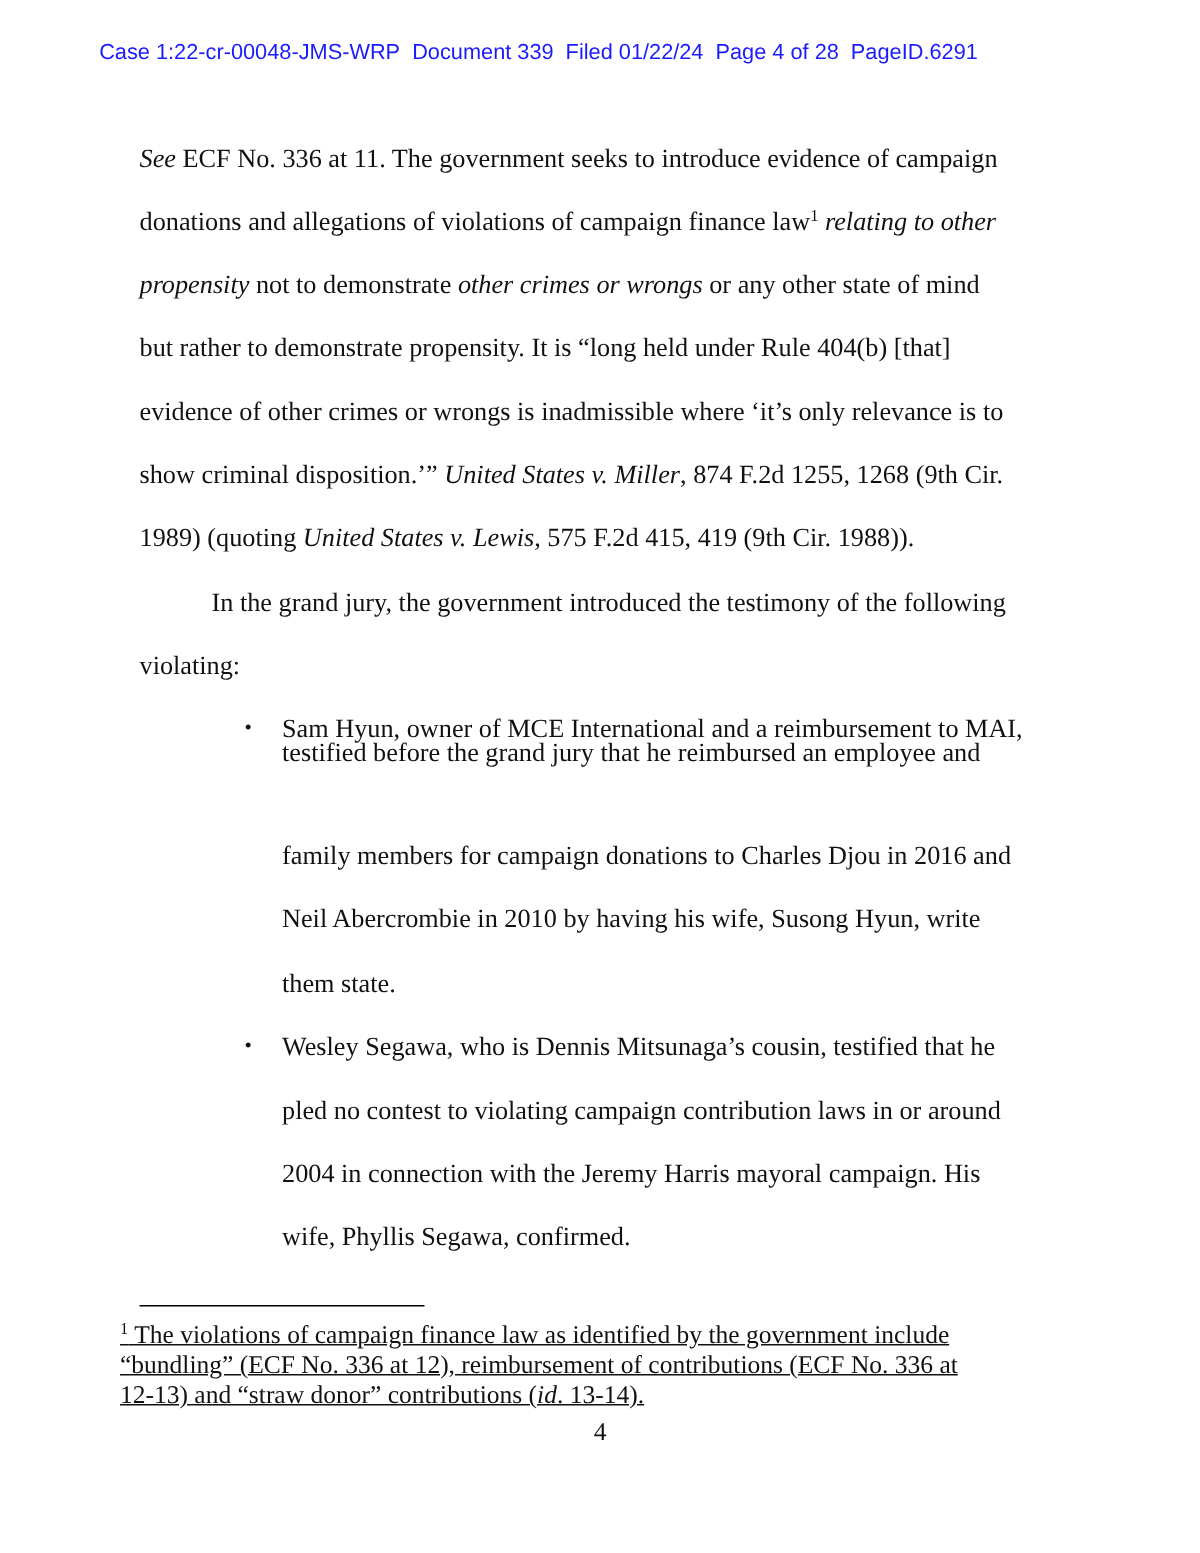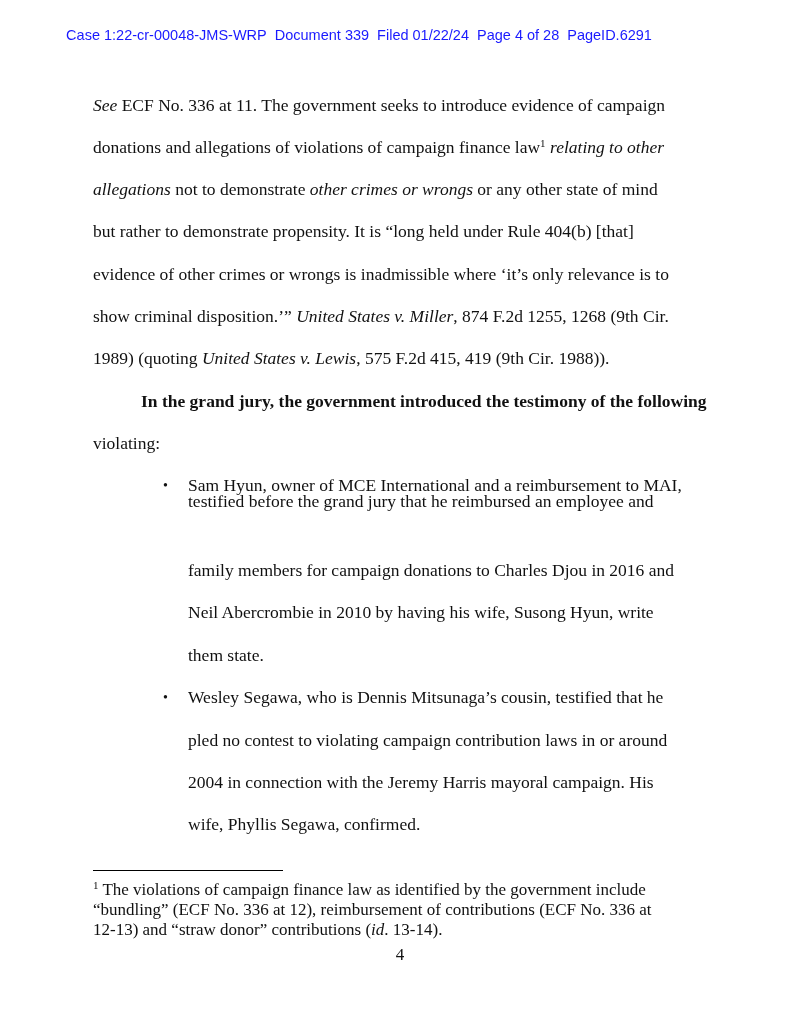--- a/index.html
+++ b/index.html
@@ -5,37 +5,37 @@
   html, body { margin: 0; padding: 0; background: #ffffff; }
   body { width: 800px; height: 1035px; position: relative; overflow: hidden; }
   .header {
     position: absolute; top: 27px; left: 0; width: 718px; text-align: center;
     font-family: "Liberation Sans", sans-serif; font-size: 14.5px; color: #1a1aff;
     white-space: pre;
   }
   .header span { margin: 0 4px; }
   .page { font-family: "Liberation Serif", serif; color: #111; font-size: 17.5px; }
   .line { position: absolute; left: 93px; white-space: nowrap; }
-  .indent { left: 141px; font-weight: bold; }
+  .indent { left: 141px; }
   .bullet-line { position: absolute; left: 188px; white-space: nowrap; }
   .bullet { position: absolute; left: 163px; font-size: 14px; }
   sup { font-size: 11px; vertical-align: 6px; line-height: 0; }
   .fn-rule { position: absolute; left: 93px; top: 870px; width: 190px; border-top: 1px solid #000; }
-  .fn { position: absolute; left: 93px; font-size: 17px; white-space: nowrap; }
+  .fn { position: absolute; left: 80px; font-size: 17px; white-space: nowrap; text-decoration: underline; }
   .pagenum { position: absolute; top: 945px; left: 0; width: 800px; text-align: center; font-size: 17px; }
 </style>
 </head>
 <body>
 
 <div class="header"><span>Case 1:22-cr-00048-JMS-WRP</span><span>Document 339</span><span>Filed 01/22/24</span><span>Page 4 of 28</span><span>PageID.6291</span></div>
 
 <div class="page">
   <div class="line" style="top:95px"><i>See</i><span> ECF No. 336 at 11. The government seeks to introduce evidence of campaign</span></div>
   <div class="line" style="top:137px"><span>donations and allegations of violations of campaign finance law</span><sup>1</sup><i> relating to other</i></div>
-  <div class="line" style="top:179px"><i>allegations</i><span> not to demonstrate </span><i>other crimes or wrongs</i><span> or any other state of mind</span></div>
+  <div class="line" style="top:179px"><i>propensity</i><span> not to demonstrate </span><i>other crimes or wrongs</i><span> or any other state of mind</span></div>
   <div class="line" style="top:221px">but rather to demonstrate propensity. It is “long held under Rule 404(b) [that]</div>
   <div class="line" style="top:264px">evidence of other crimes or wrongs is inadmissible where ‘it’s only relevance is to</div>
   <div class="line" style="top:306px"><span>show criminal disposition.’” </span><i>United States v. Miller</i><span>, 874 F.2d 1255, 1268 (9th Cir.</span></div>
   <div class="line" style="top:348px"><span>1989) (quoting </span><i>United States v. Lewis</i><span>, 575 F.2d 415, 419 (9th Cir. 1988)).</span></div>
 
   <div class="line indent" style="top:391px">In the grand jury, the government introduced the testimony of the following</div>
   <div class="line" style="top:433px">violating:</div>
 
   <div class="bullet" style="top:478px">•</div>
   <div class="bullet-line" style="top:475px">Sam Hyun, owner of MCE International and a reimbursement to MAI,</div>

